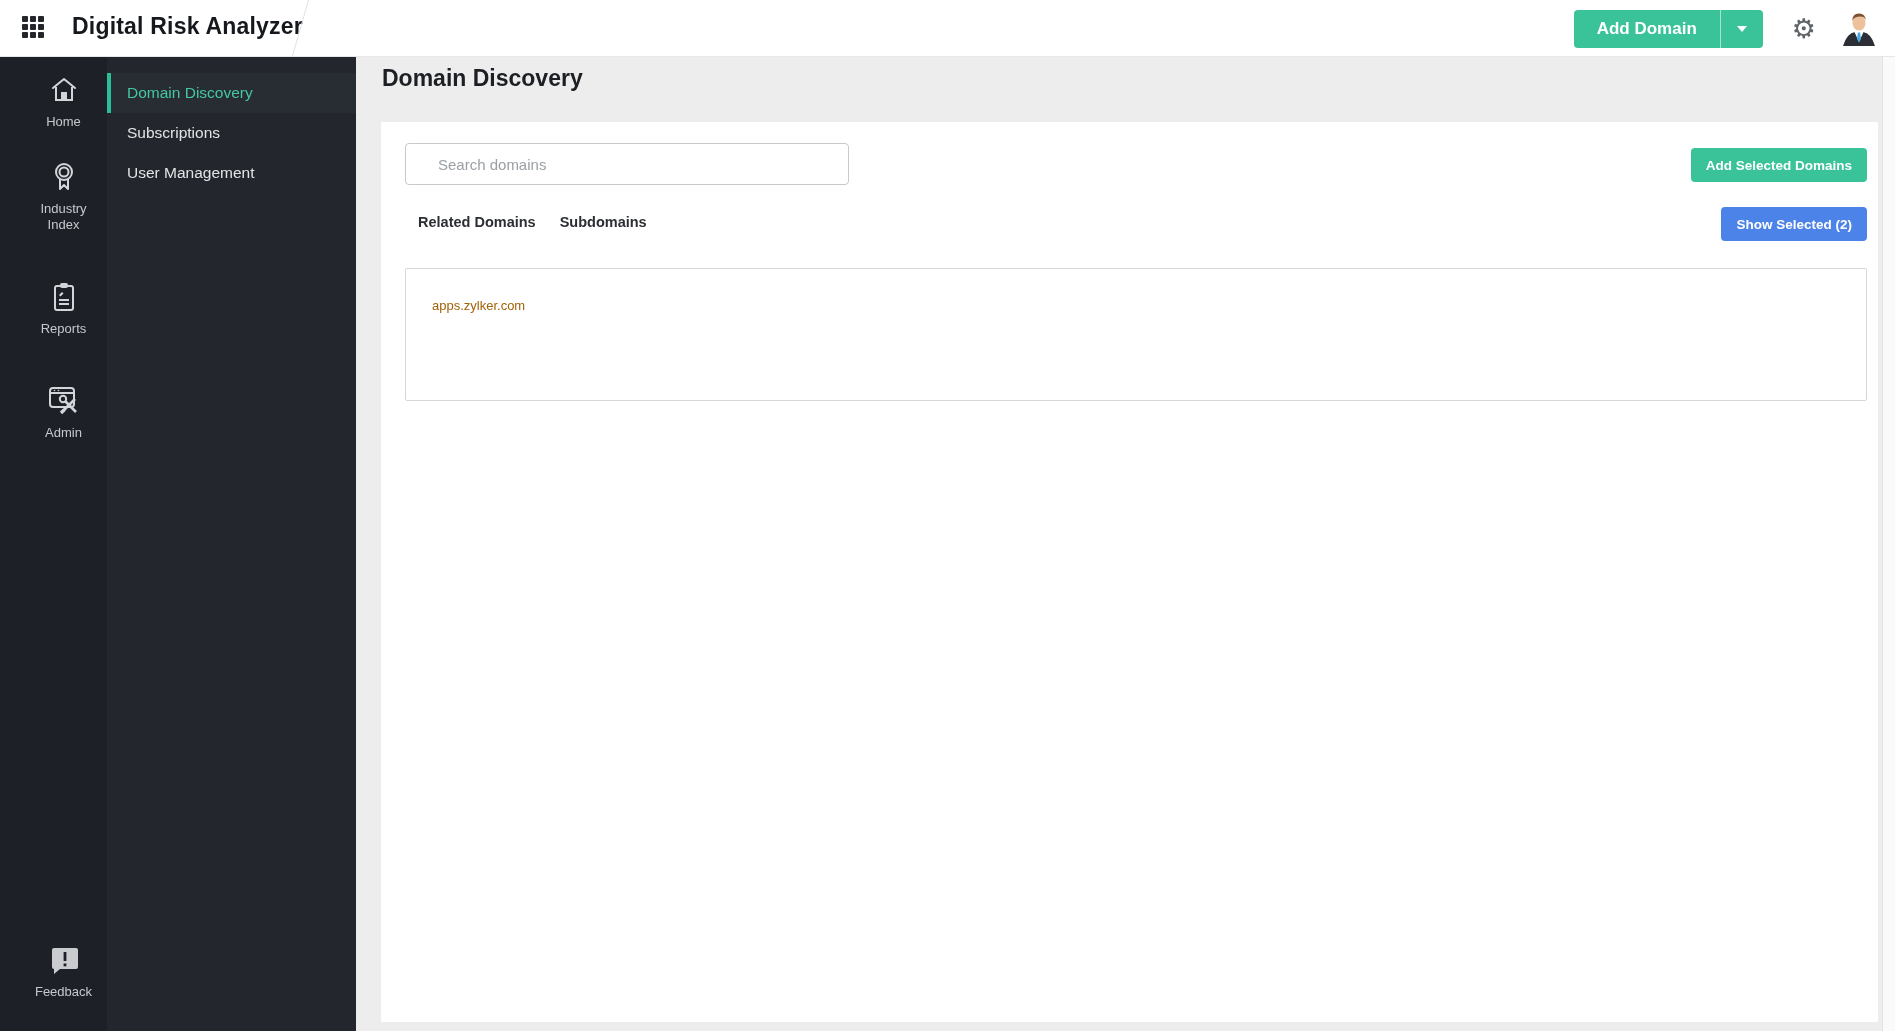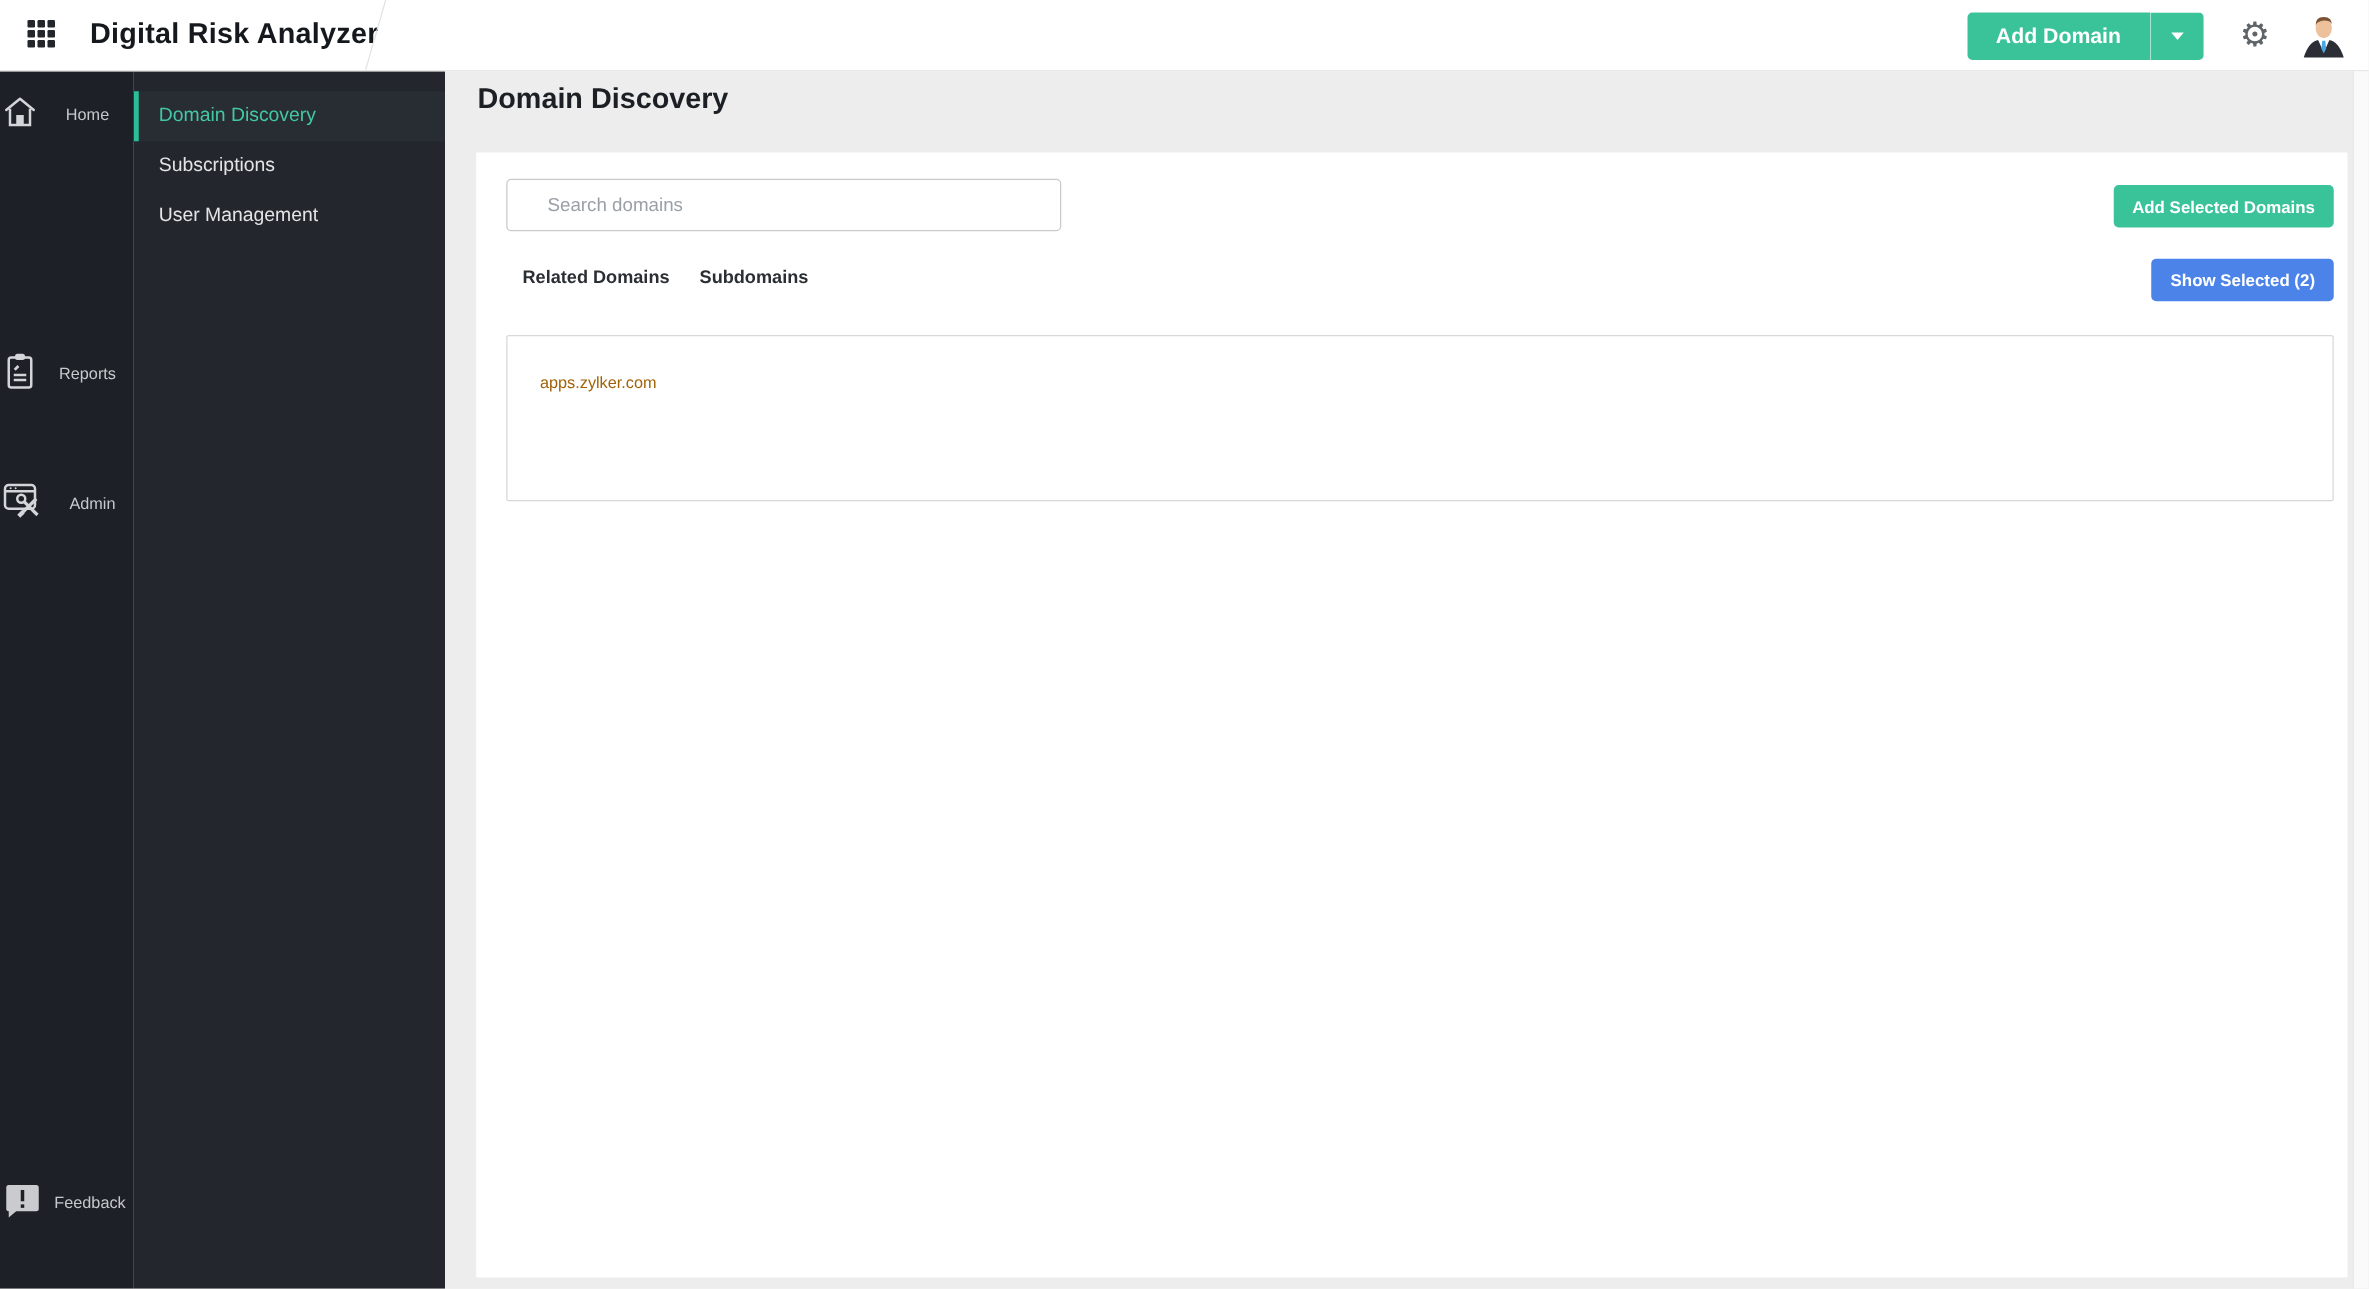--- a/index.html
+++ b/index.html
@@ -37,21 +37,21 @@
   }
   .caret-down { width:0; height:0; border-left:5px solid transparent;
     border-right:5px solid transparent; border-top:6px solid #ffffff; }
   .gear { font-size:27px; color:#5f6468; line-height:1; cursor:pointer;
     font-family:"DejaVu Sans",sans-serif; margin-left:4px; }
   .avatar { width:36px; height:36px; cursor:pointer; }
 
   
   .sidebar1 { position:absolute; left:0; top:57px; width:107px; height:974px;
     background:#1d2026; z-index:10; }
-  .nav1-item { position:absolute; left:0; width:127px; display:flex; flex-direction:row;
+  .nav1-item { position:absolute; left:0; width:127px; display:flex; flex-direction:column;
     align-items:center; cursor:pointer; }
   .nav1-item .icon { height:40px; display:flex; align-items:center; justify-content:center; }
   .nav1-item .lbl { margin-top:4px; font-size:13px; color:#c6c9cc; text-align:center;
     line-height:16px; width:76px; }
 
   
   .sidebar2 { position:absolute; left:107px; top:57px; width:249px; height:974px;
     background:#23262c; z-index:9; padding-top:16px; }
   .nav2-item { height:40px; display:flex; align-items:center; padding-left:16px;
     font-size:15.5px; color:#e2e4e6; cursor:pointer; border-left:4px solid transparent; }
@@ -134,20 +134,30 @@
       <span class="icon">
         <svg width="32" height="32" viewBox="0 0 32 32" fill="none" stroke="#d3d5d8" stroke-width="2">
           <path d="M5 14 L16 5 L27 14" stroke-linecap="round" stroke-linejoin="round"></path>
           <path d="M8 13 L8 26 L24 26 L24 13"></path>
           <rect x="13" y="18" width="6" height="8" fill="#d3d5d8" stroke="none"></rect>
         </svg>
       </span>
       <span class="lbl">Home</span>
     </div>
 
+    <div class="nav1-item" style="top:100px;">
+      <span class="icon">
+        <svg width="32" height="34" viewBox="0 0 32 34" fill="none" stroke="#d3d5d8" stroke-width="2">
+          <circle cx="16" cy="12" r="8"></circle>
+          <circle cx="16" cy="12" r="4.5"></circle>
+          <path d="M12 19 L12 29 L16 25 L20 29 L20 19" stroke-linejoin="round"></path>
+        </svg>
+      </span>
+      <span class="lbl">Industry Index</span>
+    </div>
 
     <div class="nav1-item" style="top:220px;">
       <span class="icon">
         <svg width="32" height="34" viewBox="0 0 32 34" fill="none" stroke="#d3d5d8" stroke-width="2">
           <rect x="7" y="6" width="18" height="24" rx="2"></rect>
           <rect x="12" y="3" width="8" height="5" rx="2" fill="#d3d5d8" stroke="none"></rect>
           <line x1="11" y1="20" x2="21" y2="20"></line>
           <line x1="11" y1="24" x2="21" y2="24"></line>
           <path d="M11 15 L14 12 L15.5 13.5 L12.5 16.5 Z" fill="#d3d5d8" stroke="none"></path>
         </svg>

